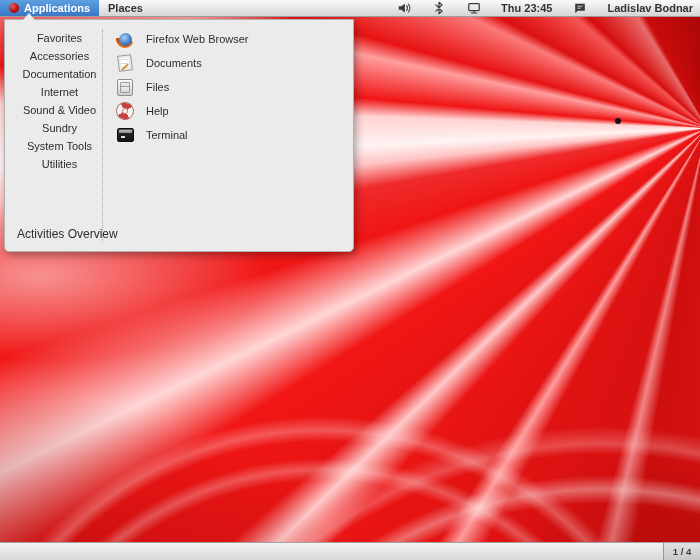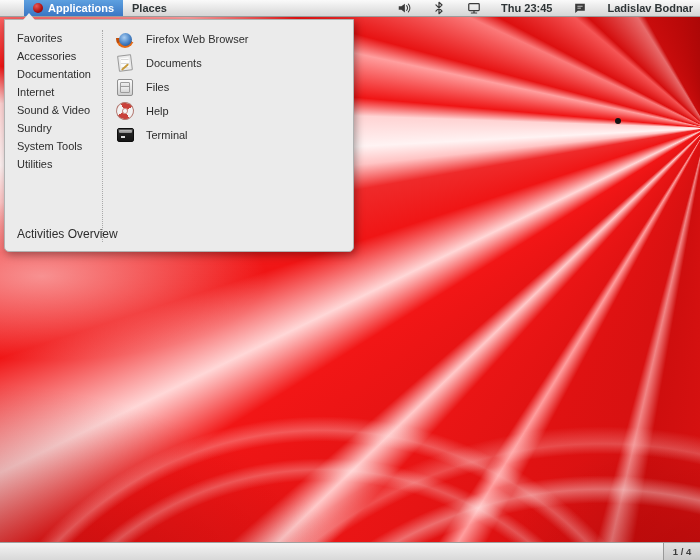--- a/index.html
+++ b/index.html
@@ -28,21 +28,21 @@
   }
   .cursor-dot{ position:absolute; left:615px; top:118px; width:6px; height:6px;
     background:#141414; border-radius:50%; z-index:40; }
 
   
   .topbar{
     position:absolute; top:0; left:0; right:0; height:17px; z-index:30;
     background:linear-gradient(#fafafa,#d5d5d5);
     border-bottom:1px solid #9c9c9c;
     display:flex; align-items:stretch;
-    font-size:11px; font-weight:bold; color:#2e3436;padding-left:24px;
+    font-size:11px; font-weight:bold; color:#2e3436;
   }
   .menu-btn{ display:flex; align-items:center; gap:5px; padding:0 9px; cursor:default; }
   .menu-btn.active{ background:linear-gradient(#5da0e0,#3a77c4); color:#ffffff; }
   .rh-icon{ width:10px; height:10px; border-radius:50%;
     background:radial-gradient(circle at 35% 30%, #e85a5a, #b01010 60%, #6f0808); }
   .tb-spacer{ flex:1; }
   .tb-right{ display:flex; align-items:center; gap:20px; padding-right:7px; }
   .tb-icon{ width:15px; height:15px; display:flex; align-items:center; justify-content:center; }
   .tb-icon svg{ width:14px; height:14px; display:block; }
 
@@ -50,21 +50,21 @@
   .menu-arrow{ position:absolute; left:23px; top:13px; width:12px; height:7px;
     background:#ebebeb; clip-path:polygon(50% 0, 0 100%, 100% 100%); z-index:31; }
 
   
   .menu-panel{
     position:absolute; left:4px; top:19px; width:350px; height:233px; z-index:29;
     background:#ebebeb; border:1px solid #b2b2b2; border-radius:0 0 5px 5px;
     box-shadow:2px 3px 8px rgba(0,0,0,.35);
     display:flex;
   }
-  .cats{ position:relative; width:97px; padding:9px 0 16px 12px; flex-shrink:0; }
+  .cats{ position:relative; width:97px; padding:9px 0 16px 12px; flex-shrink:0;text-align:center; }
   .cat-item{ height:18px; line-height:18px; font-size:11px; color:#2d2d2d; cursor:default; white-space:nowrap; }
   .activities{ position:absolute; left:12px; bottom:10px; font-size:12px; color:#2d2d2d; cursor:default; white-space:nowrap; }
   .col-sep{ border-left:1px dotted #a9a9a9; margin:10px 0 9px 0; }
   .apps{ flex:1; padding:7px 0 0 13px;text-align:right; }
   .app-item{ display:flex; align-items:center; gap:12px; height:24px; font-size:11px; color:#2d2d2d; cursor:default; }
   .app-icon{ width:18px; height:18px; position:relative; flex-shrink:0; }
 
   
   .icon-firefox{ border-radius:50%; background:conic-gradient(from 110deg, #e66a14 0 130deg, #c24e08 130deg 170deg, transparent 170deg); }
   .icon-firefox::after{ content:""; position:absolute; inset:2.5px; border-radius:50%;

